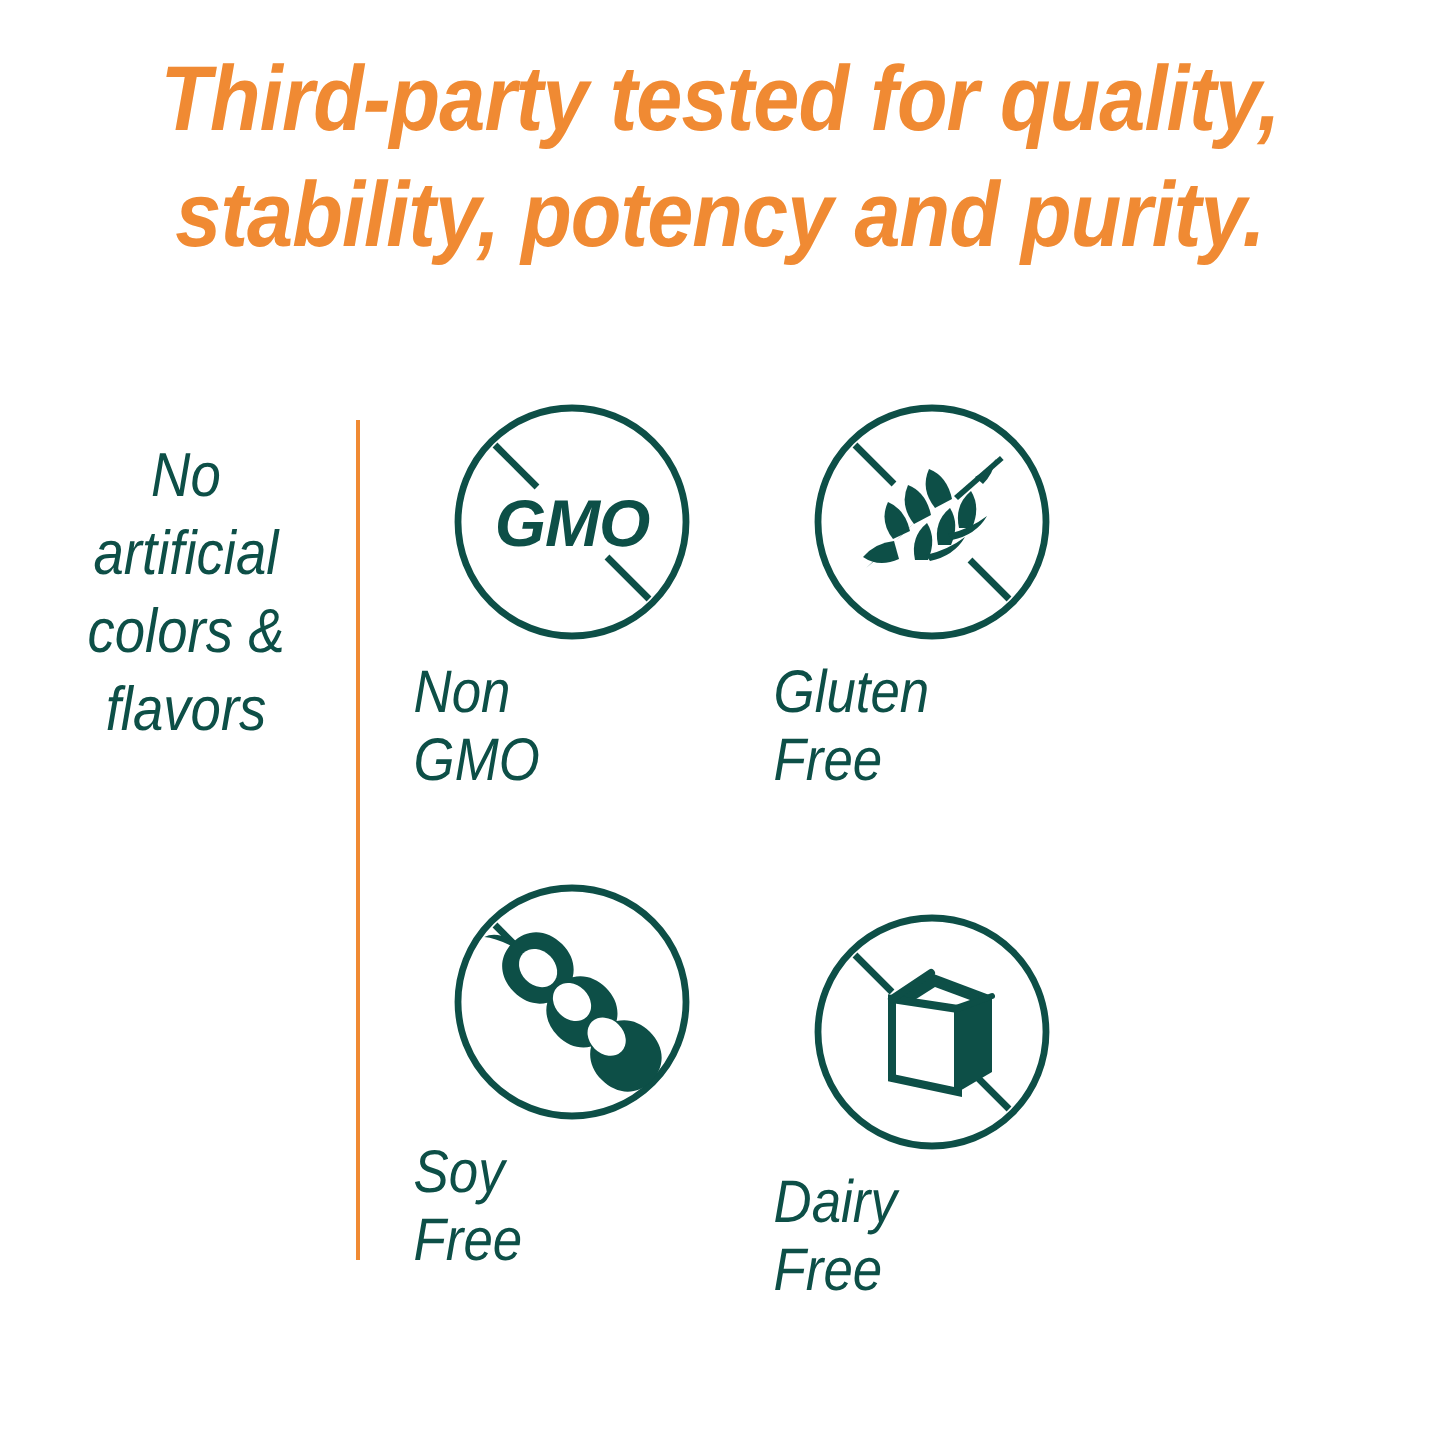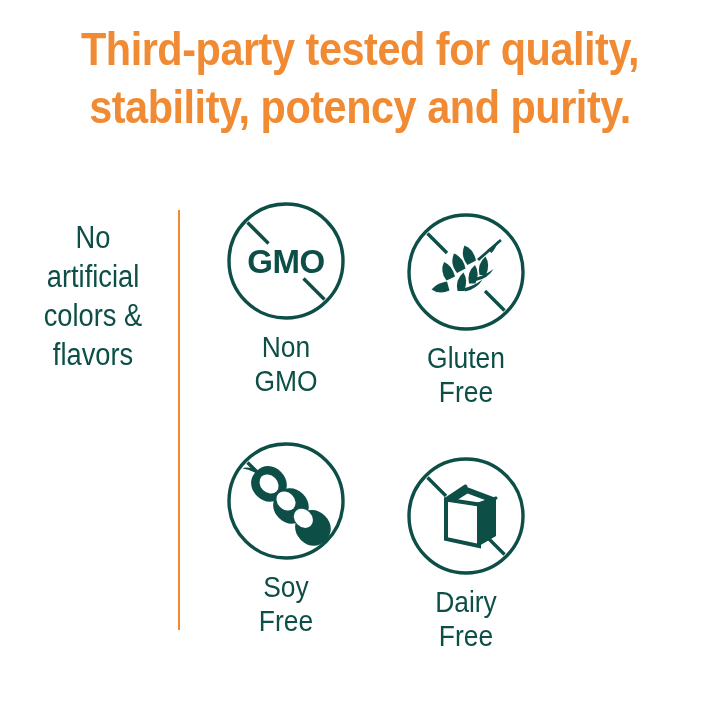--- a/index.html
+++ b/index.html
@@ -12,20 +12,21 @@
     background: #ffffff;
     font-family: "Liberation Sans", sans-serif;
     overflow: hidden;
     position: relative;
   }
 
   .page {
     position: relative;
     width: 720px;
     height: 720px;
+    font-style: italic;
   }
 
   
   .headline {
     position: absolute;
     left: 0;
     top: 20px;
     width: 720px;
     text-align: center;
     color: #F08A33;
@@ -76,24 +77,23 @@
   .badge-grid {
     position: absolute;
     left: 196px;
     top: 200px;
     width: 360px;
     height: 460px;
   }
   .badge {
     position: absolute;
     width: 180px;
-    text-align: center;
   }
   .badge.pos-0 { left: 0px;   top: 0px; }
-  .badge.pos-1 { left: 180px; top: 11px; }
+  .badge.pos-1 { left: 180px; top: 0px; }
   .badge.pos-2 { left: 0px;   top: 240px; }
   .badge.pos-3 { left: 180px; top: 255px; }
 
   .badge-mark {
     width: 122px;
     height: 122px;
     margin: 0 auto;
     display: block;
   }
   .badge-label {

